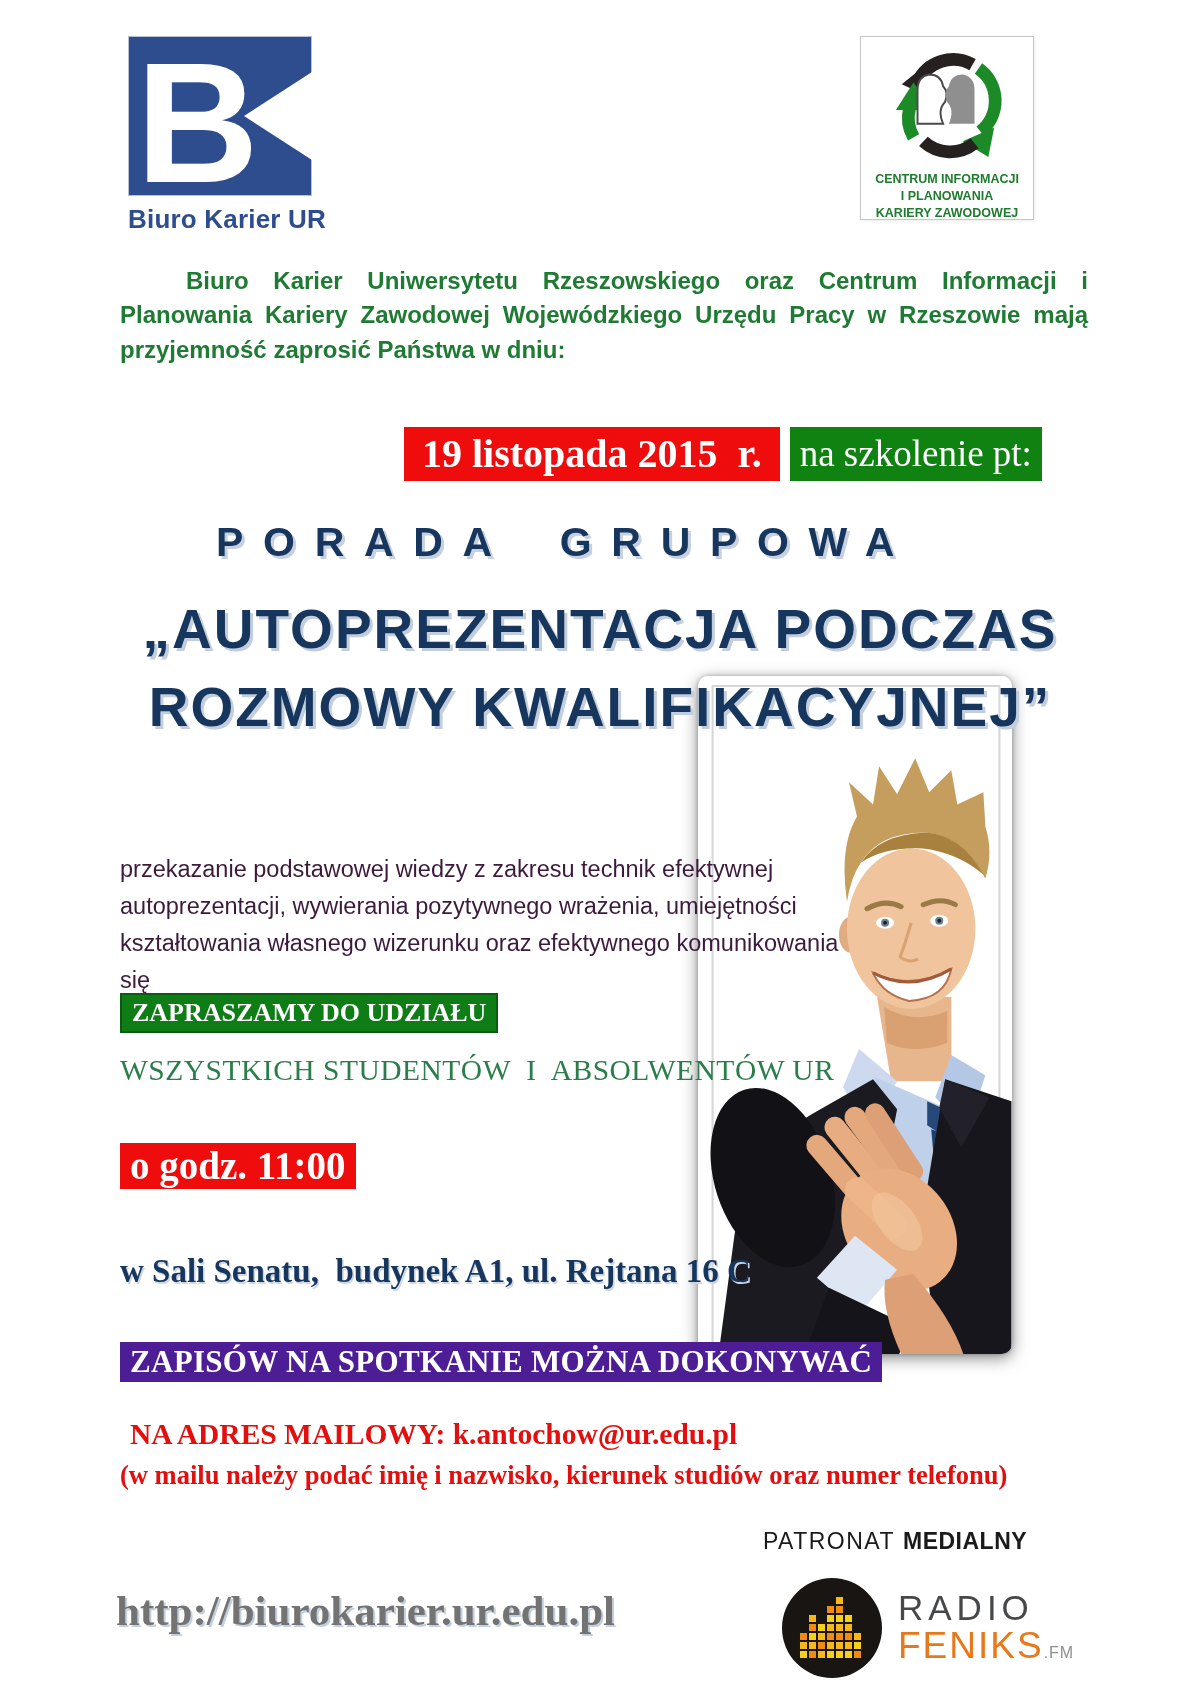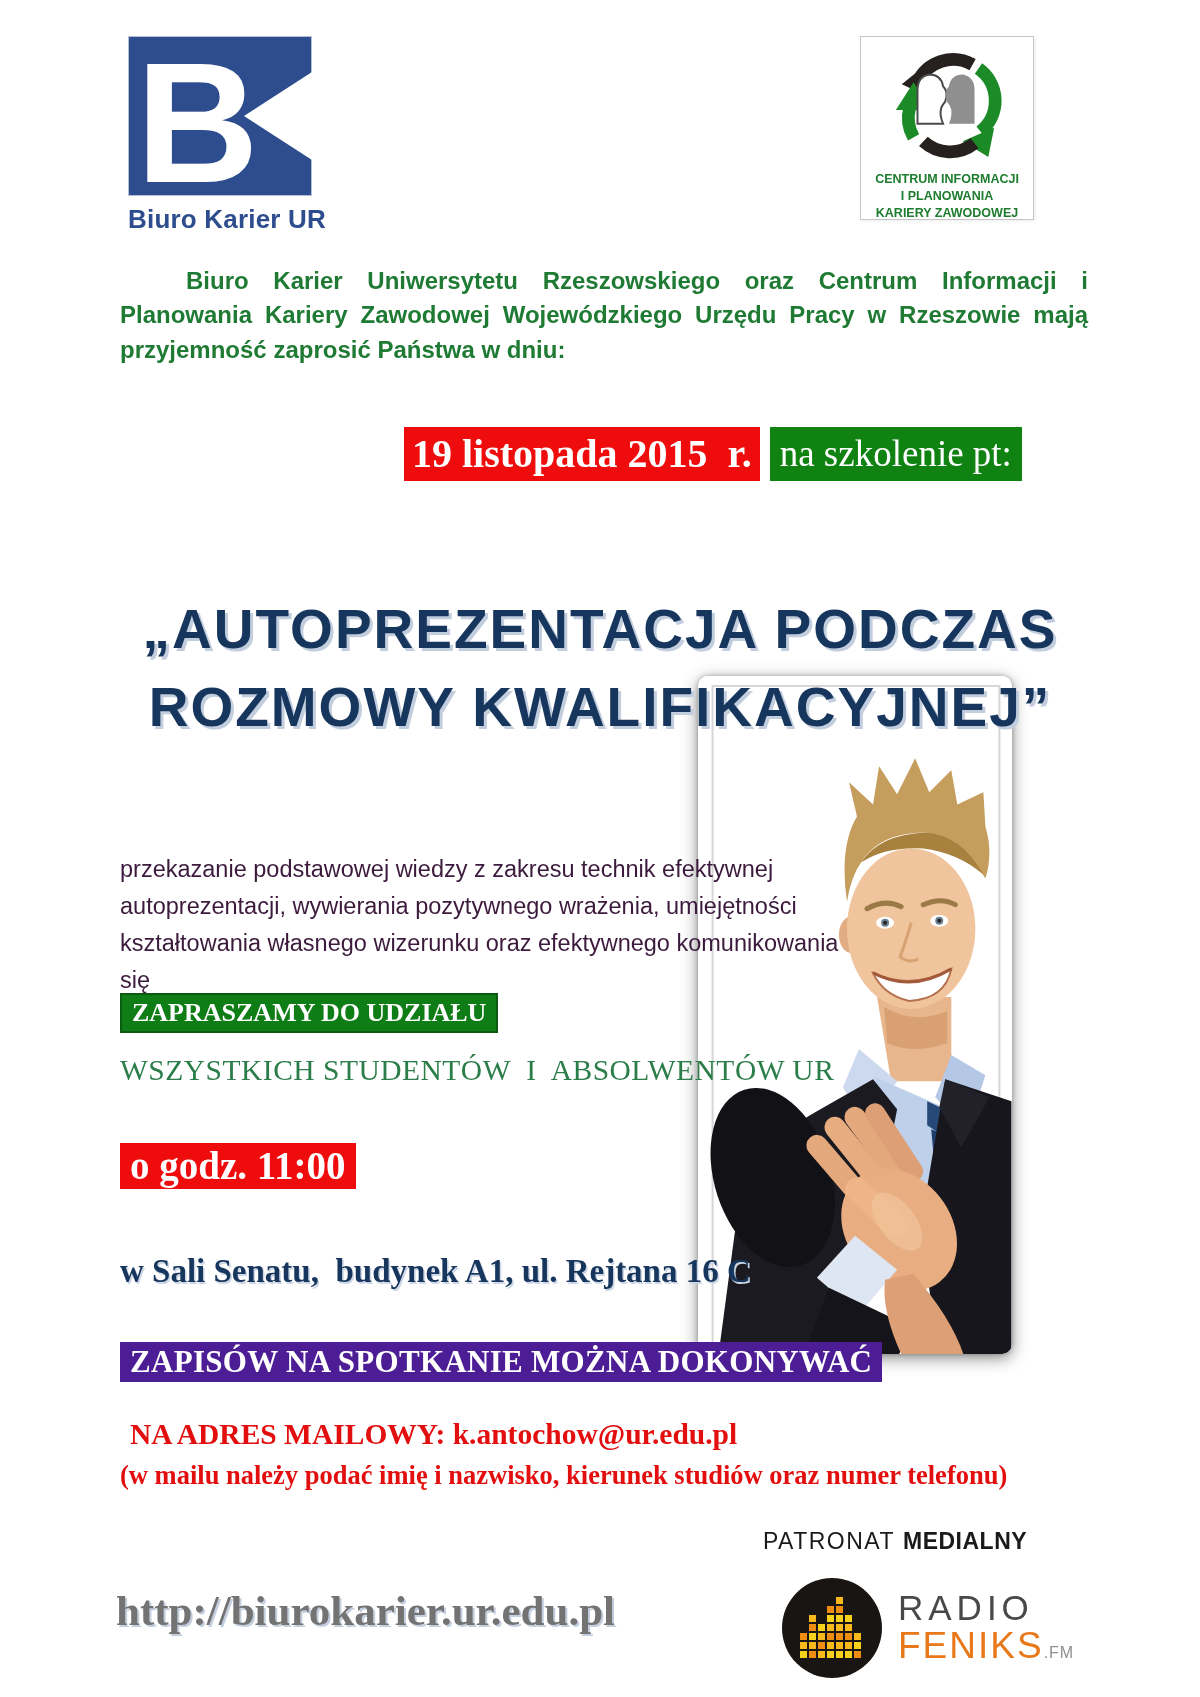--- a/index.html
+++ b/index.html
@@ -21,21 +21,21 @@
     font-size:12.5px;line-height:1.35;color:#1e7c2e;}
 
   
   .intro{left:120px;top:264px;width:968px;font-family:"Liberation Sans",sans-serif;
     font-weight:bold;font-size:24px;line-height:1.43;color:#1f7a33;
     text-align:justify;text-indent:66px;}
 
   
   .banner-row{left:404px;top:427px;display:flex;gap:10px;align-items:stretch;}
   .red-banner{background:#ee0c0c;color:#fff;font-weight:bold;font-size:40px;
-    line-height:54px;padding:0 8px;white-space:pre;}
+    line-height:54px;padding:0 18px;white-space:pre;}
   .green-banner{background:#108212;color:#fff;font-size:37px;line-height:54px;
     padding:0 10px;white-space:pre;}
 
   
   .main-title{left:0;top:519px;width:1200px;text-align:center;padding-right:70px;
     box-sizing:border-box;font-family:"Liberation Sans",sans-serif;font-weight:bold;
     font-size:41px;letter-spacing:0.48em;word-spacing:0.45em;color:#17365d;
     text-shadow:3px 3px 0 #c6d0e0;z-index:3;}
   .subtitle{left:0;width:1200px;text-align:center;font-family:"Liberation Sans",sans-serif;
     font-weight:800;font-size:55px;letter-spacing:2px;color:#17365d;
@@ -123,20 +123,21 @@
     </div>
   </div>
 
   <div class="abs intro">Biuro Karier Uniwersytetu Rzeszowskiego oraz Centrum Informacji i Planowania Kariery Zawodowej Wojewódzkiego Urzędu Pracy w Rzeszowie mają przyjemność zaprosić Państwa w dniu:</div>
 
   <div class="abs banner-row">
     <div class="red-banner">19 listopada 2015  r.</div>
     <div class="green-banner">na szkolenie pt:</div>
   </div>
 
+  <div class="abs main-title">PORADA GRUPOWA</div>
   <div class="abs subtitle sub1">„AUTOPREZENTACJA PODCZAS</div>
   <div class="abs subtitle sub2">ROZMOWY KWALIFIKACYJNEJ”</div>
 
   <div class="abs photo">
     <svg width="314" height="678" viewBox="0 0 312 676">
       <rect width="312" height="676" fill="#ffffff"></rect>
       <rect x="14" y="10" width="286" height="656" fill="none" stroke="#d6d6d6" stroke-width="2"></rect>
 
       <path d="M178 320 L252 320 L252 404 L192 404 Z" fill="#e8b68c"></path>
       <path d="M185 330 Q215 348 248 334 L248 366 Q215 378 188 366 Z" fill="#d9a172"></path>

